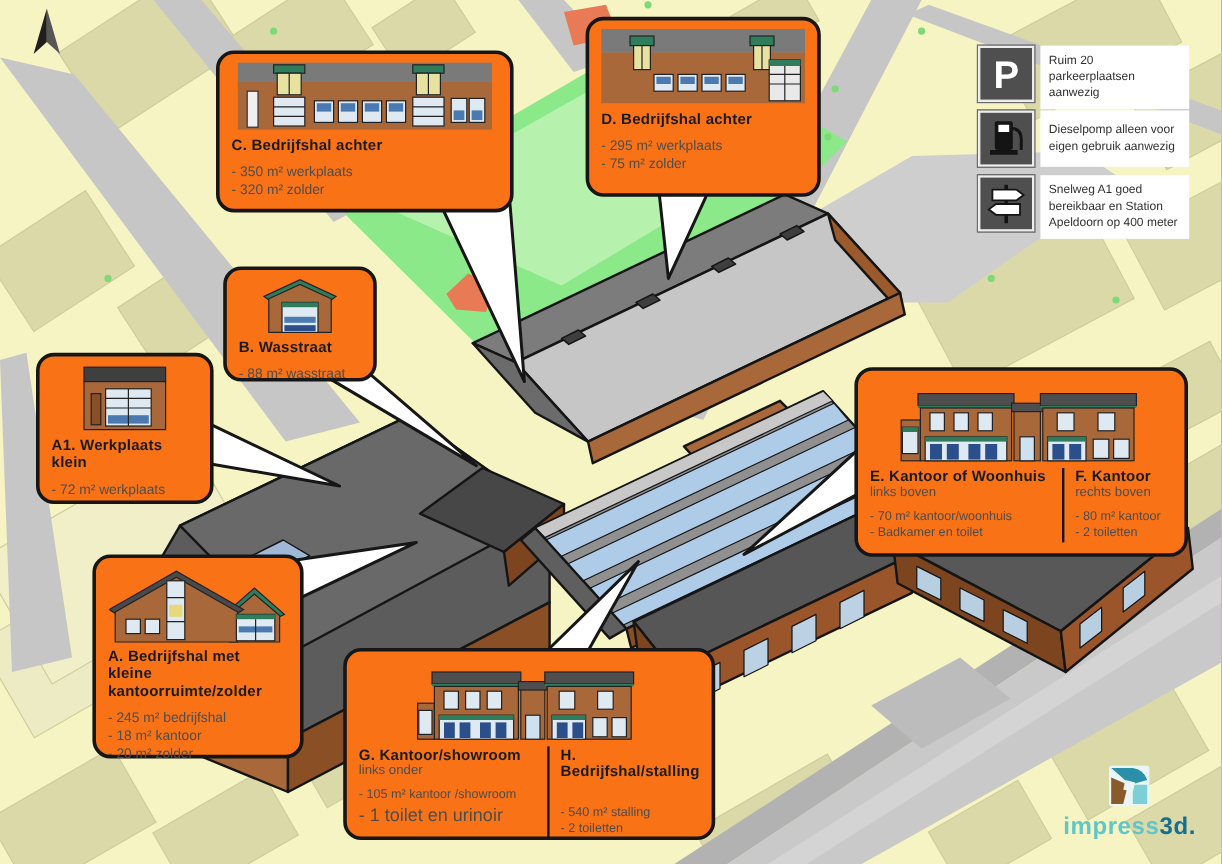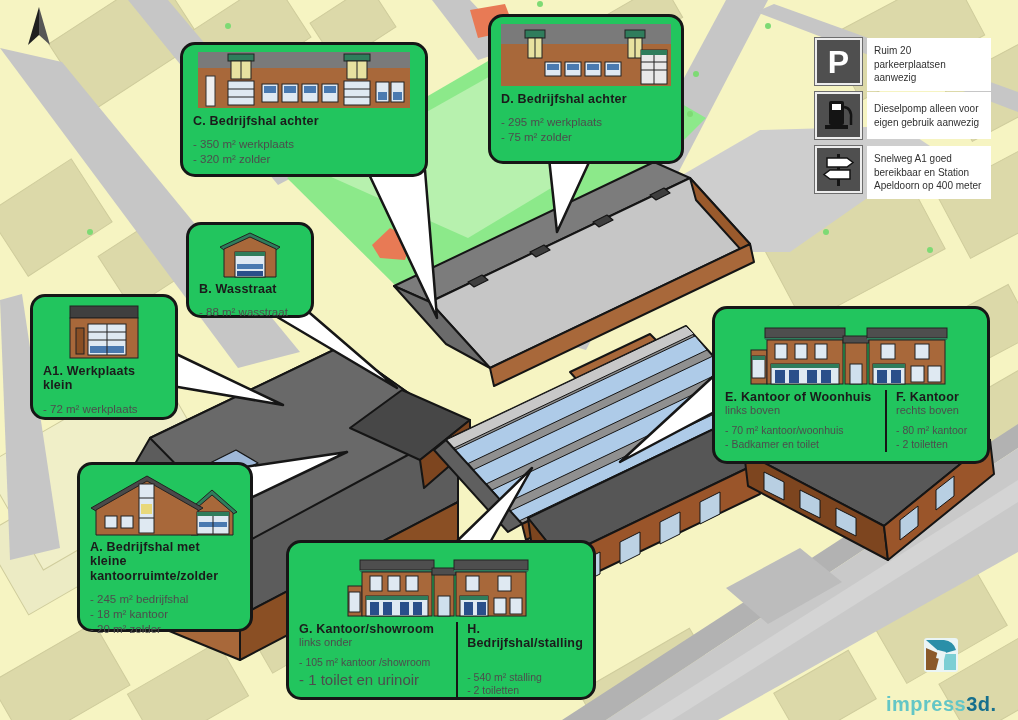--- a/index.html
+++ b/index.html
@@ -1,40 +1,40 @@
 <!DOCTYPE html>
 <html><head>
 <meta charset="utf-8">
 <style>
   html,body{margin:0;padding:0;background:#888;}
   #stage{position:relative;width:1018px;height:720px;overflow:hidden;
          background:#f6f4c2;font-family:"Liberation Sans",sans-serif;}
   #map-svg{position:absolute;left:0;top:0;z-index:1;}
-  .callout{position:absolute;z-index:10;background:#22c55e;border:3px solid #161616;
+  .callout{position:absolute;z-index:10;background:#f97316;border:3px solid #161616;
            border-radius:15px;box-sizing:border-box;padding:7px 10px 6px 10px;}
   .co-img{display:block;margin:0 auto 4px auto;}
   .co-title{font-weight:bold;font-size:12.5px;color:#1b1b1b;line-height:1.15;letter-spacing:.2px;}
   .co-sub{font-size:11px;color:#4d4d4d;line-height:1.15;min-height:13px;}
   .co-lines{margin-top:9px;}
   .co-line{font-size:11.5px;color:#4d4d4d;line-height:1.3;white-space:nowrap;}
   .cols{display:flex;margin-top:2px;}
   .col-r{border-left:2px solid #161616;padding-left:9px;}
   .col-l{padding-right:8px;}
   .infobox-row{position:absolute;z-index:10;display:flex;align-items:stretch;}
   .tile{width:47px;height:47px;background:#4f4f4f;border:2px solid #ededed;
         outline:1px solid #6d6d6d;box-sizing:border-box;flex:none;
         display:flex;align-items:center;justify-content:center;}
   .tile-p{color:#fff;font-weight:bold;font-size:32px;line-height:1;
           font-family:"Liberation Sans",sans-serif;}
   .info-text{background:#ffffff;margin-left:5px;width:124px;padding:6px 7px;
              font-size:10px;color:#303030;line-height:1.35;display:flex;
              align-items:center;box-sizing:border-box;}
   #compass{position:absolute;left:24px;top:5px;z-index:10;}
   #logo{position:absolute;left:886px;top:638px;z-index:10;width:110px;text-align:center;}
-  #logo-text{font-size:20px;letter-spacing:.5px;line-height:1;margin-top:18px;white-space:nowrap;}
+  #logo-text{font-size:20px;letter-spacing:.5px;line-height:1;margin-top:2px;white-space:nowrap;}
   #logo-text .p1{color:#63c6c6;font-weight:600;}
   #logo-text .p2{color:#166f8d;font-weight:800;}
 </style>
 </head>
 <body>
 
 <div id="stage">
 
 <svg id="map-svg" width="1018" height="720" viewBox="0 0 1018 720">
 

